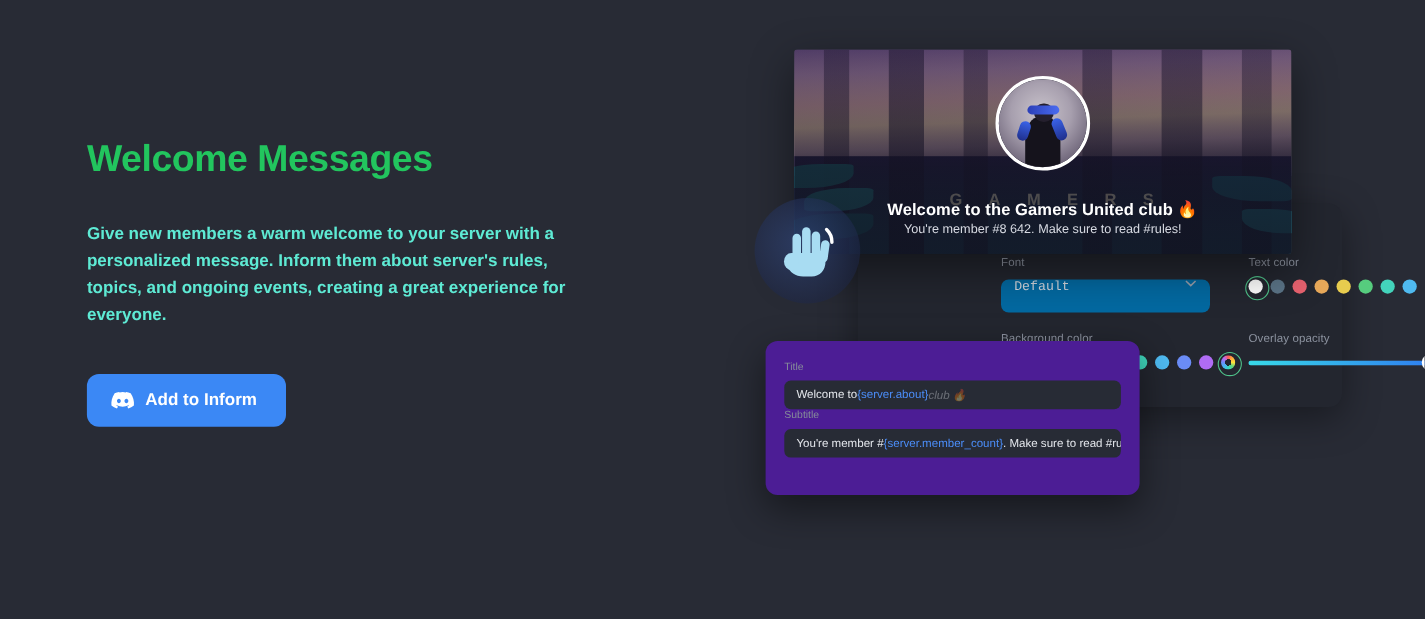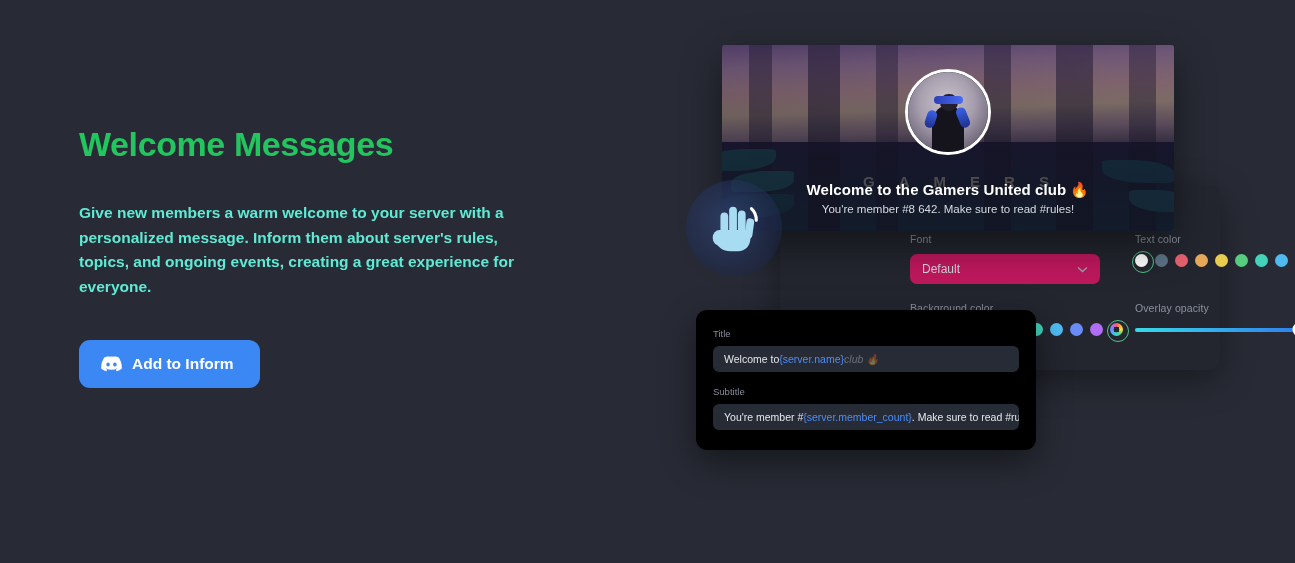--- a/index.html
+++ b/index.html
@@ -80,27 +80,28 @@
     font-size: 10.5px;
     color: #8b919e;
     margin-bottom: 9px;
     letter-spacing: 0.1px;
   }
   .row-font {
     position: absolute; left: 130px; top: 48px; width: 190px;
   }
   .select-box {
     height: 30px;
-    background: #be185d;
+    background: #0369a1;
     border-radius: 7px;
     display: flex;
-    align-items: center;
+    align-items: flex-start;
     justify-content: space-between;
     padding: 0 12px;
     cursor: pointer;
+    font-family: Liberation Mono, monospace;
   }
   .select-value { font-size: 12px; color: #d3d7de; }
   .chev { width: 11px; height: 7px; display: block; }
 
   .row-textcolor { position: absolute; left: 355px; top: 48px; }
   .row-bgcolor  { position: absolute; left: 130px; top: 117px; }
   .row-opacity  { position: absolute; left: 355px; top: 117px; width: 192px; }
 
   .swatches { display: flex; align-items: center; gap: 7px; }
   .swatch {
@@ -261,21 +262,21 @@
     justify-content: center;
   }
   .hand-svg { width: 62px; height: 62px; display: block; }
 
   
   .fields-card {
     position: absolute;
     left: 36px; top: 280px;
     width: 340px;
     height: 140px;
-    background: #000000;
+    background: #4c1d95;
     border-radius: 11px;
     box-shadow: 0 12px 34px rgba(0,0,0,0.45);
     padding: 18px 17px;
   }
   .fld-label {
     font-size: 9.5px;
     color: #868c99;
     margin-bottom: 7px;
   }
   .fld-input {
@@ -284,21 +285,21 @@
     border-radius: 6px;
     display: flex;
     align-items: center;
     padding: 0 11px;
     font-size: 10.5px;
     color: #e3e6eb;
     white-space: nowrap;
     overflow: hidden;
     cursor: text;
   }
-  .fld-group + .fld-group { margin-top: 14px; }
+  .fld-group + .fld-group { }
   .var { color: #4b8df8; }
   .fade-tail { opacity: 0.35; font-style: italic; }
 </style>
 </head>
 <body>
 
 <div class="left-col">
   <h1 class="page-title">Welcome Messages</h1>
   <p class="page-desc">Give new members a warm welcome to your server with a personalized message. Inform them about server's rules, topics, and ongoing events, creating a great experience for everyone.</p>
   <button class="cta-button">
@@ -422,21 +423,21 @@
         <path d="M50 12a16 16 0 015 12" stroke="#ffffff" stroke-width="3.2" fill="none" stroke-linecap="round"></path>
       </svg>
     </span>
   </div>
 
   <div class="fields-card">
     <div class="fld-group">
       <div class="fld-label">Title</div>
       <div class="fld-input">
         <span>Welcome to </span>
-          <span class="var">{server.name}</span>
+          <span class="var">{server.about}</span>
           <span class="fade-tail"> club 🔥</span>
       </div>
     </div>
     <div class="fld-group">
       <div class="fld-label">Subtitle</div>
       <div class="fld-input">
         <span>You're member #</span>
           <span class="var">{server.member_count}</span>
           <span>. Make sure to read #rules!</span>
       </div>

